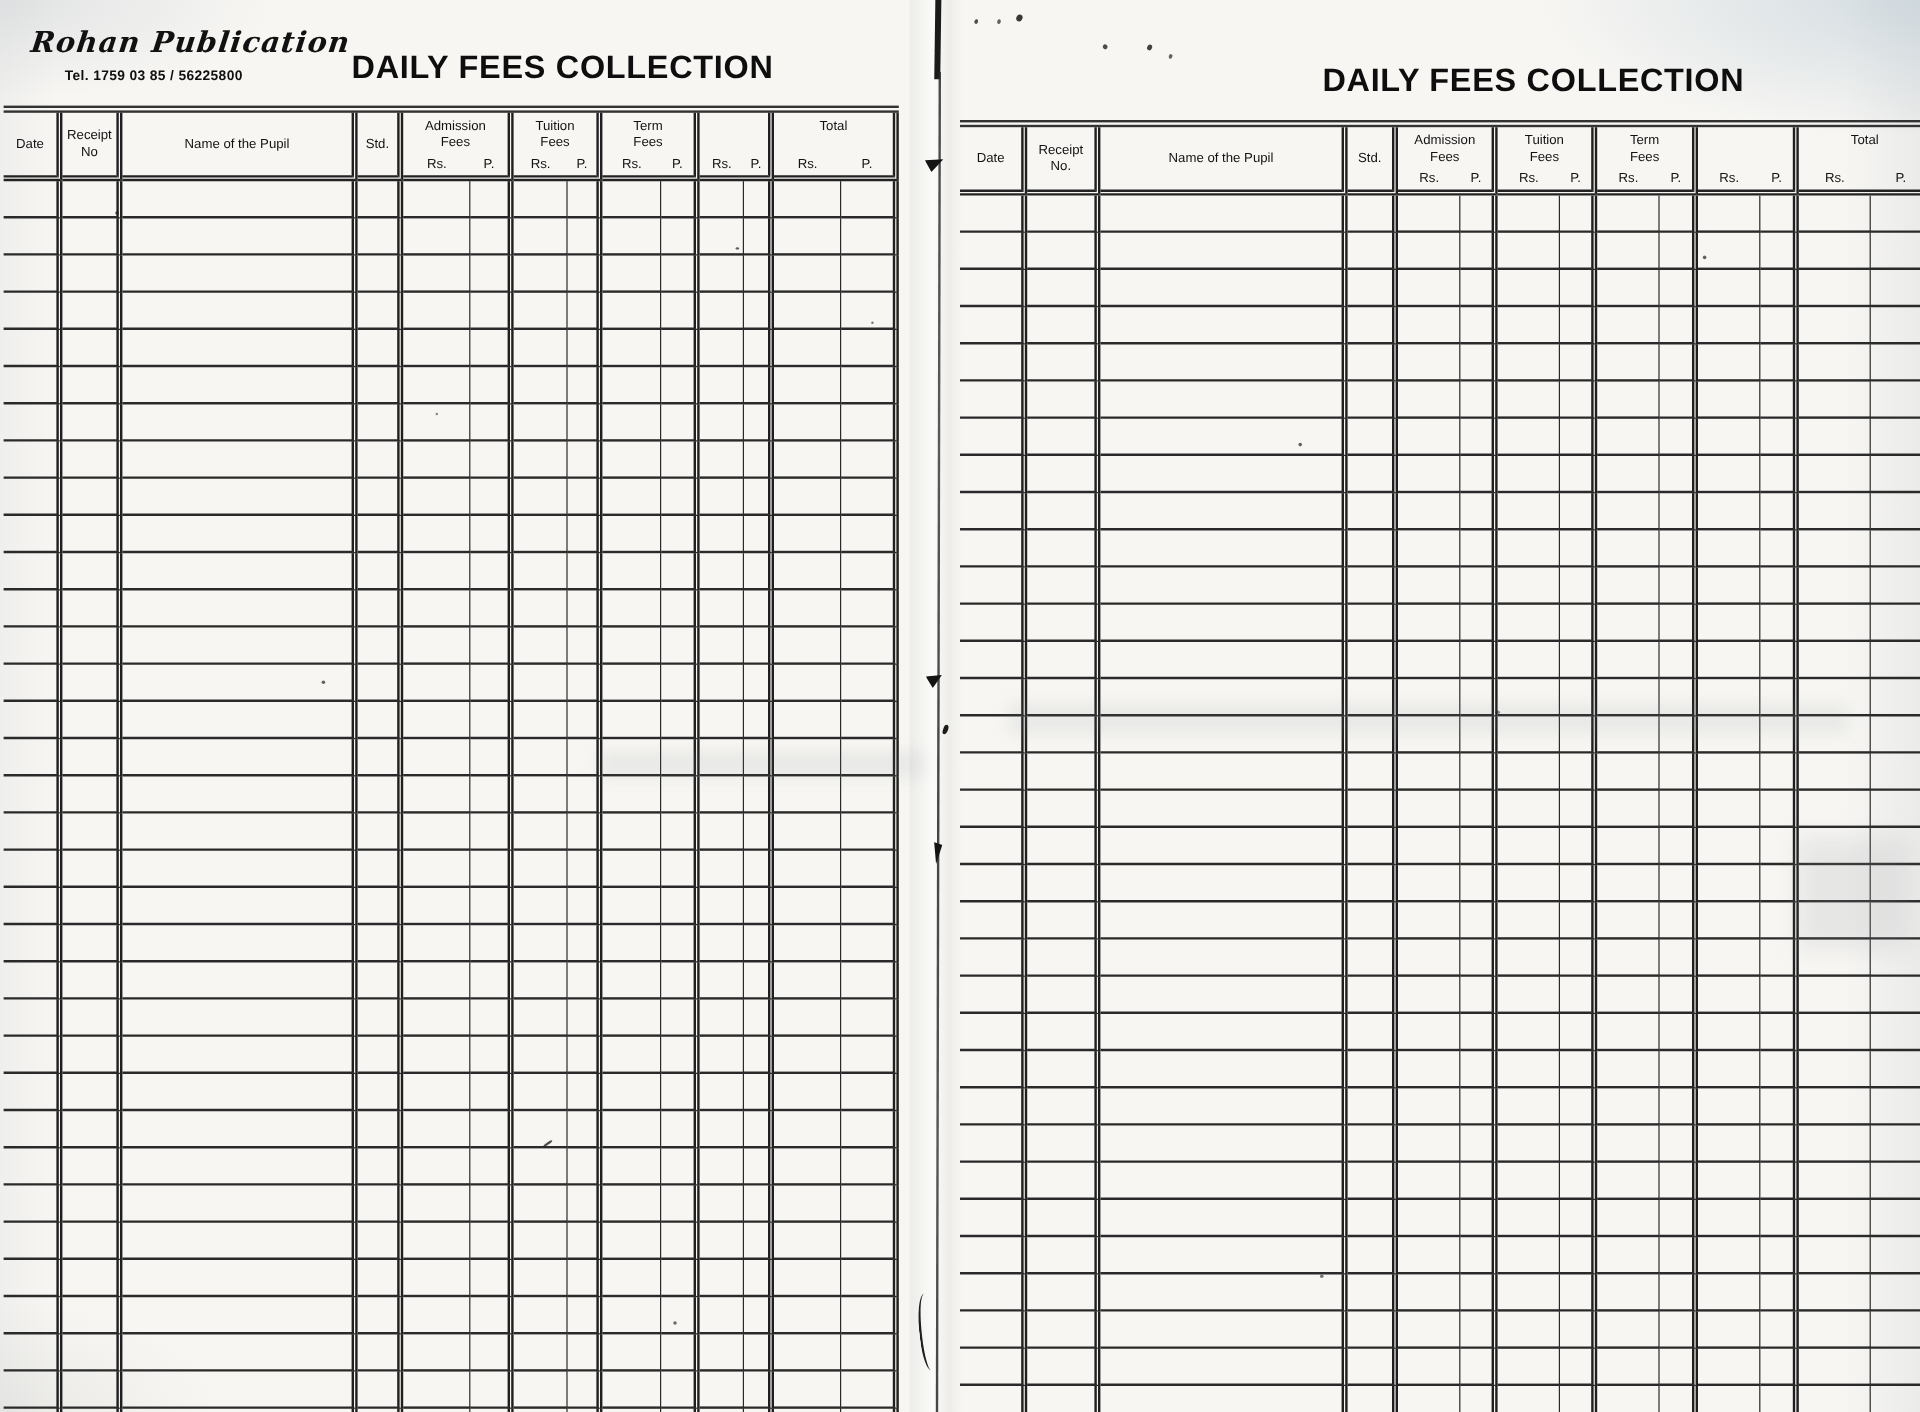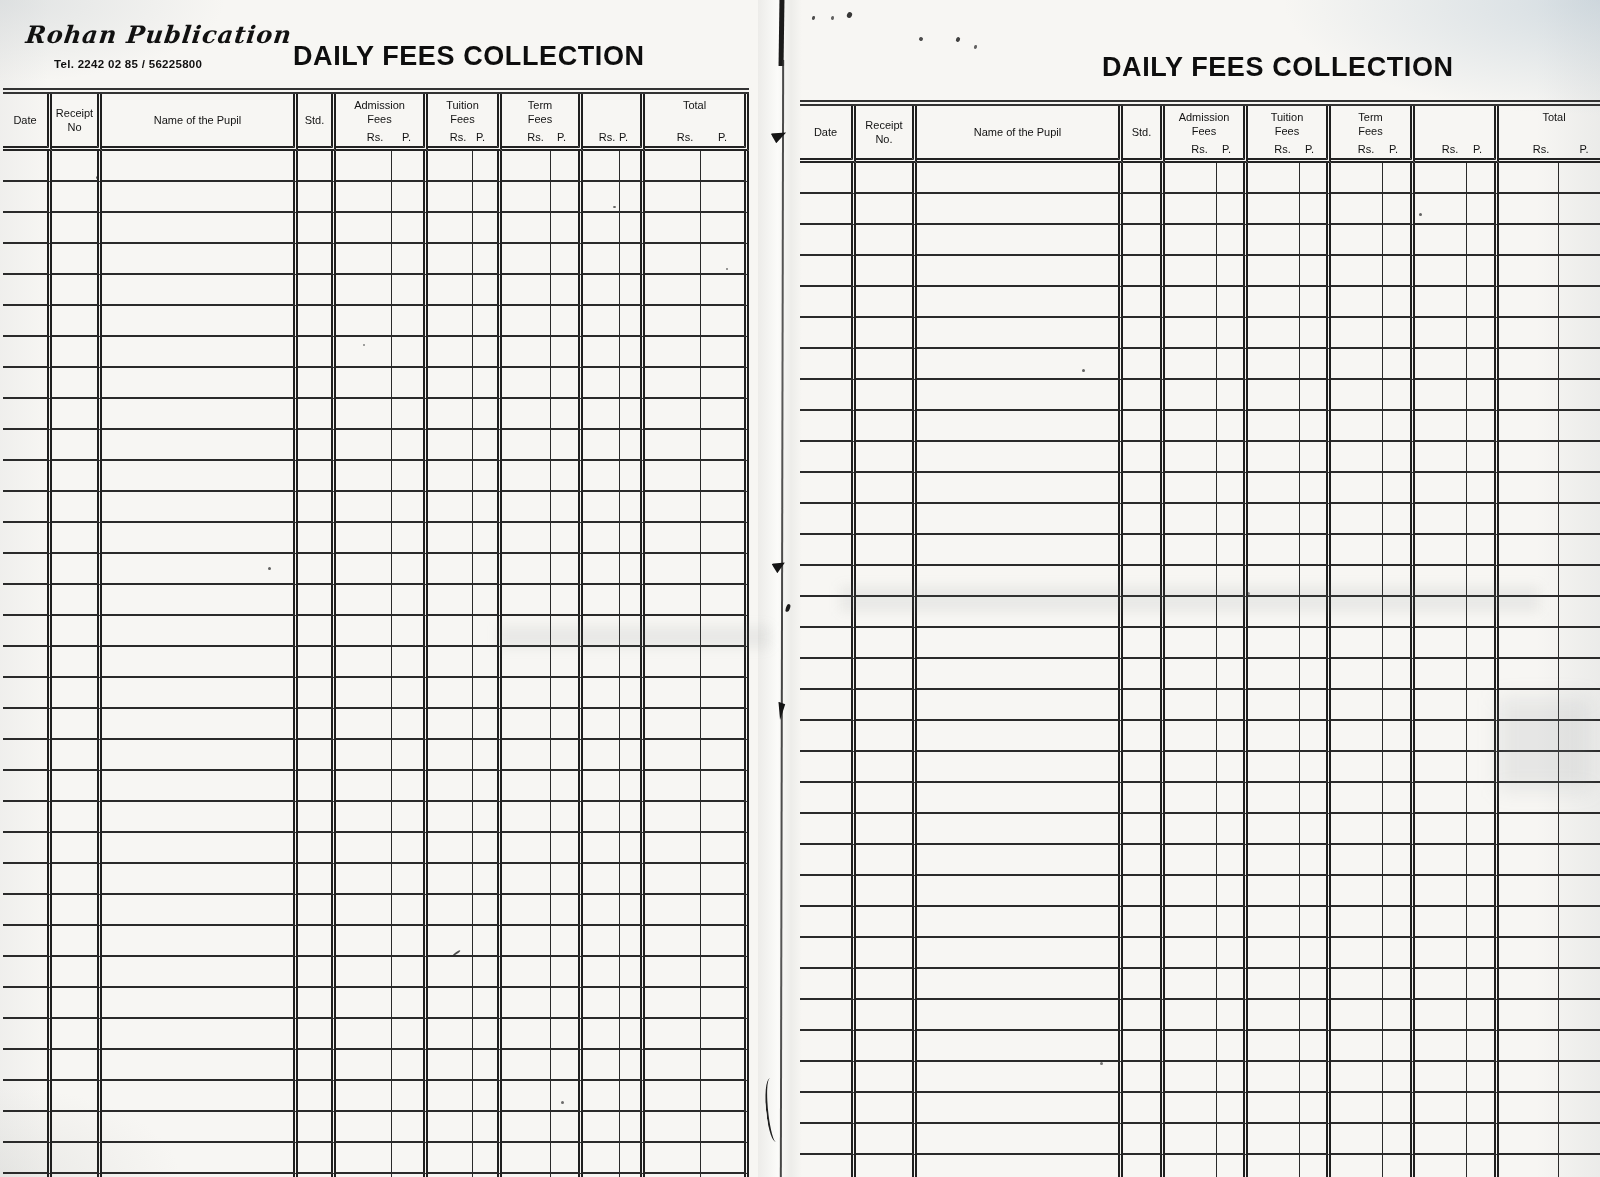--- a/index.html
+++ b/index.html
@@ -44,21 +44,21 @@
   }
   .ledger *, .ledger{box-sizing:border-box;}
   .ledger-left{left:3px;top:88px;width:746px;}
   .ledger-right{left:800px;top:100px;width:814px;}
   .hcell{
     border-bottom:5px double #222;
     font-size:11px;line-height:1.3;color:#131313;
     overflow:hidden;
   }
   .hsingle{display:flex;align-items:center;justify-content:center;text-align:center;white-space:pre-line;}
-  .hgroup{display:flex;flex-direction:column;justify-content:space-between;padding:4px 12px 2px;}
+  .hgroup{display:flex;flex-direction:column;justify-content:space-between;padding:4px 0 2px;}
   .glabel{text-align:center;white-space:pre-line;}
   .gsub{display:flex;font-size:11px;}
   .gsub span{text-align:center;}
   .b-dbl{border-right:5px double #1f1f1f;}
   .b-split{border-right:1.5px solid #2a2a2a;}
   .bcell{border-bottom:2px solid #2a2a2a;}
   
   .gutter-band{
     position:absolute;left:758px;top:0;width:44px;height:1177px;
     background:linear-gradient(90deg, rgba(189,190,188,.18), rgba(252,252,250,.85) 45%, rgba(214,215,212,.30) 75%, rgba(214,215,212,0));
@@ -86,21 +86,21 @@
   .smudge-c{left:1498px;top:698px;width:92px;height:92px;background:rgba(140,148,155,.16);filter:blur(10px);}
   .speck{position:absolute;background:#222;border-radius:50%;}
 </style>
 </head>
 <body>
 
 <div class="scan">
 
   <div>
     <div class="pub-name">Rohan Publication</div>
-    <div class="pub-phone">Tel. 2242 02 85 / 56225800</div>
+    <div class="pub-phone">Tel. 1759 03 85 / 56225800</div>
     <h1 class="page-title title-left">DAILY FEES COLLECTION</h1>
     <div class="ledger ledger-left" style="grid-template-columns: 49px 50px 196px 38px 56px 36px 45px 29px 49px 32px 37px 25px 56px 48px; grid-template-rows: 57px repeat(34, 31px);">
         <div class="hcell hsingle b-dbl">Date</div>
         <div class="hcell hsingle b-dbl">Receipt
 No</div>
         <div class="hcell hsingle b-dbl">Name of the Pupil</div>
         <div class="hcell hsingle b-dbl">Std.</div>
         <div class="hcell hgroup b-dbl" style="grid-column: span 2;">
           <div class="glabel">Admission
 Fees</div>

